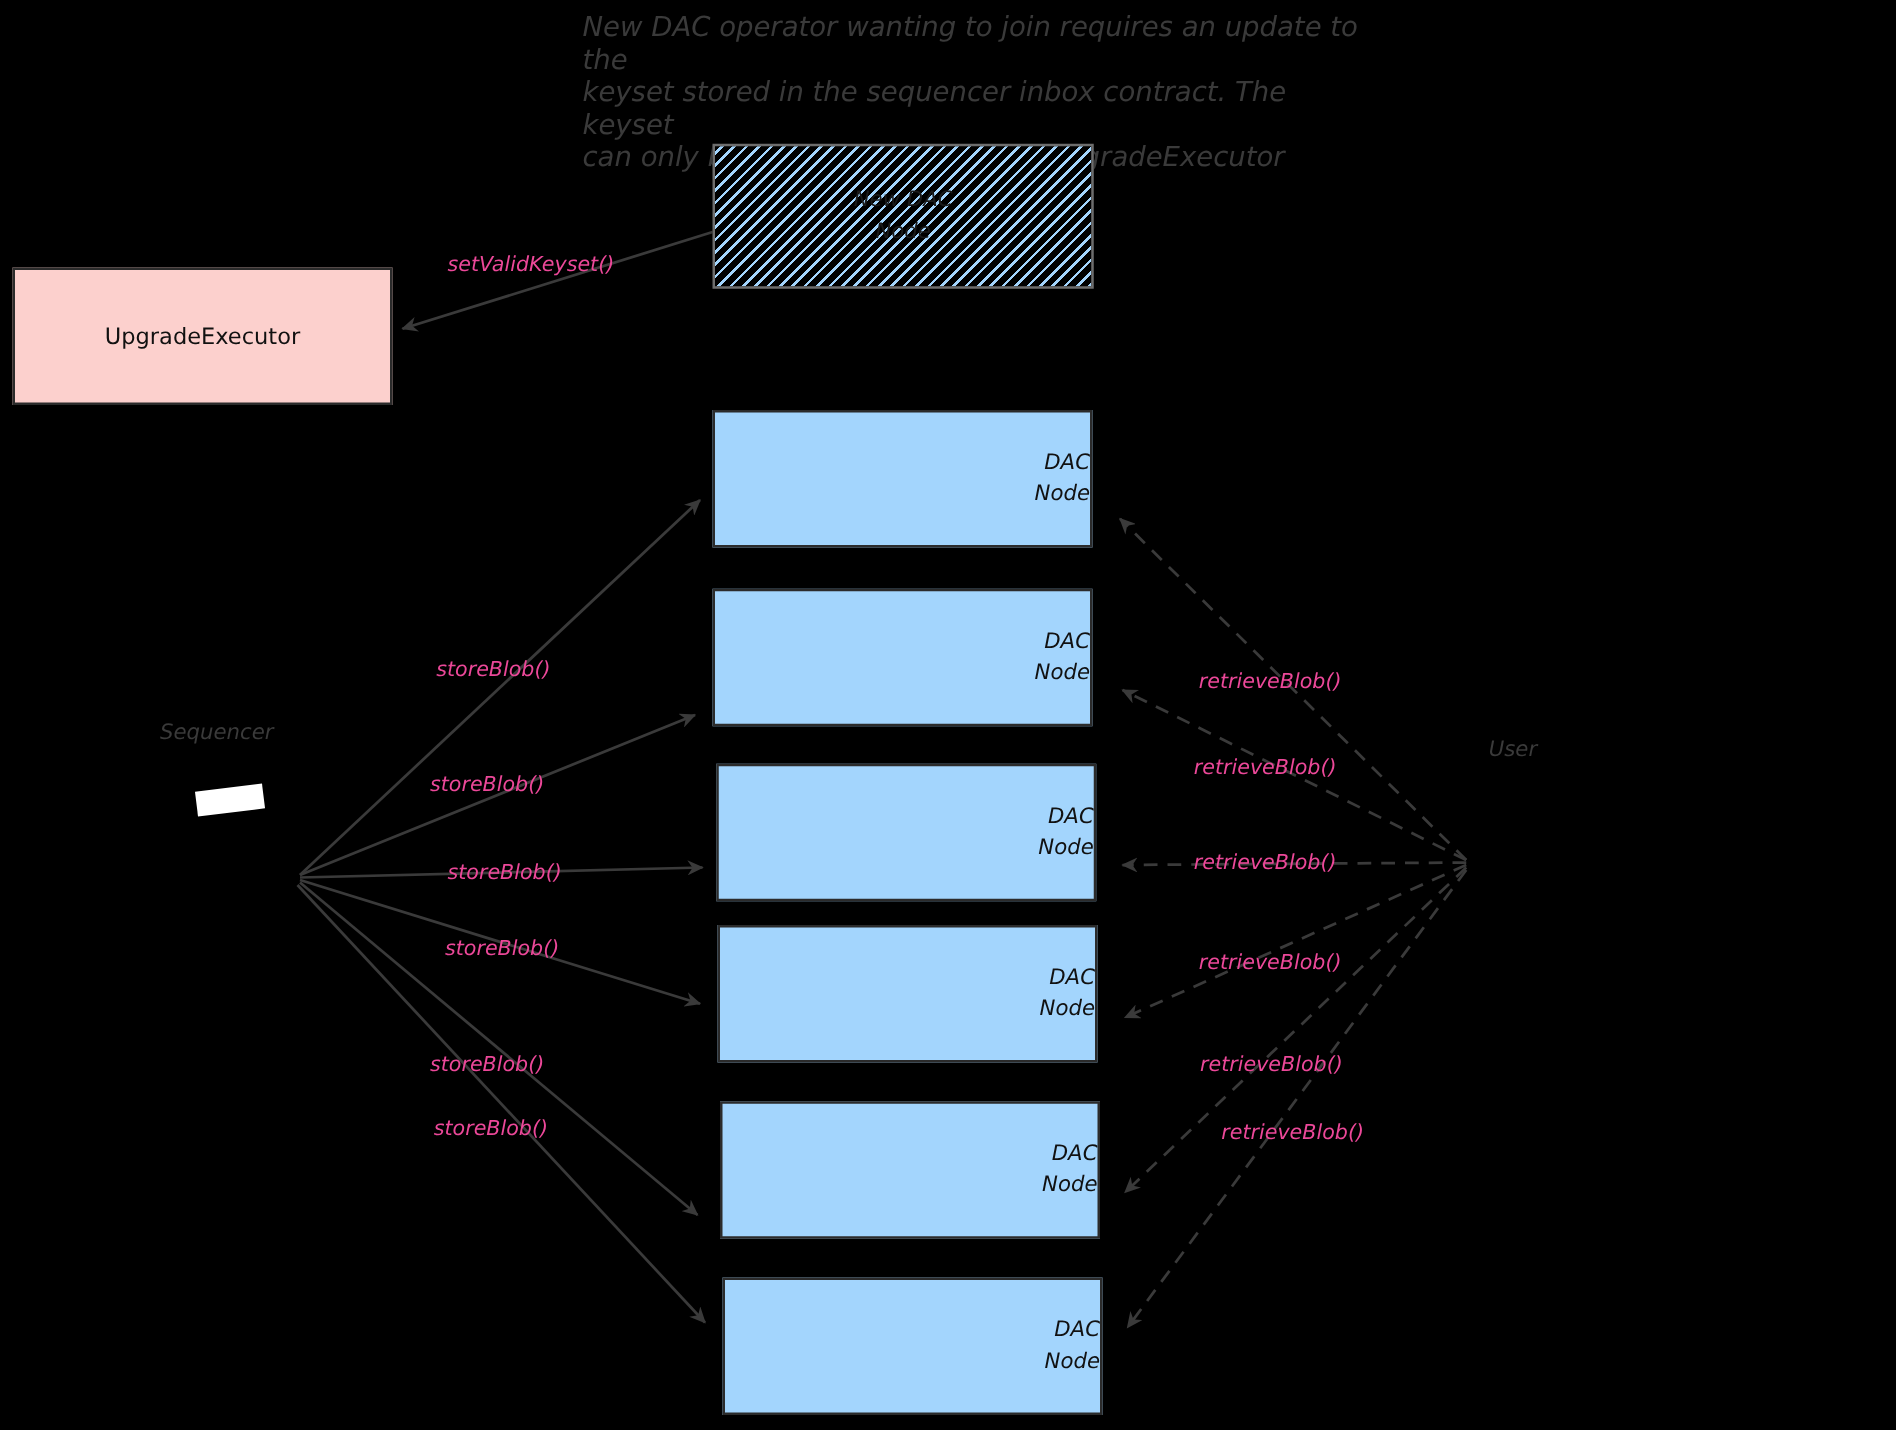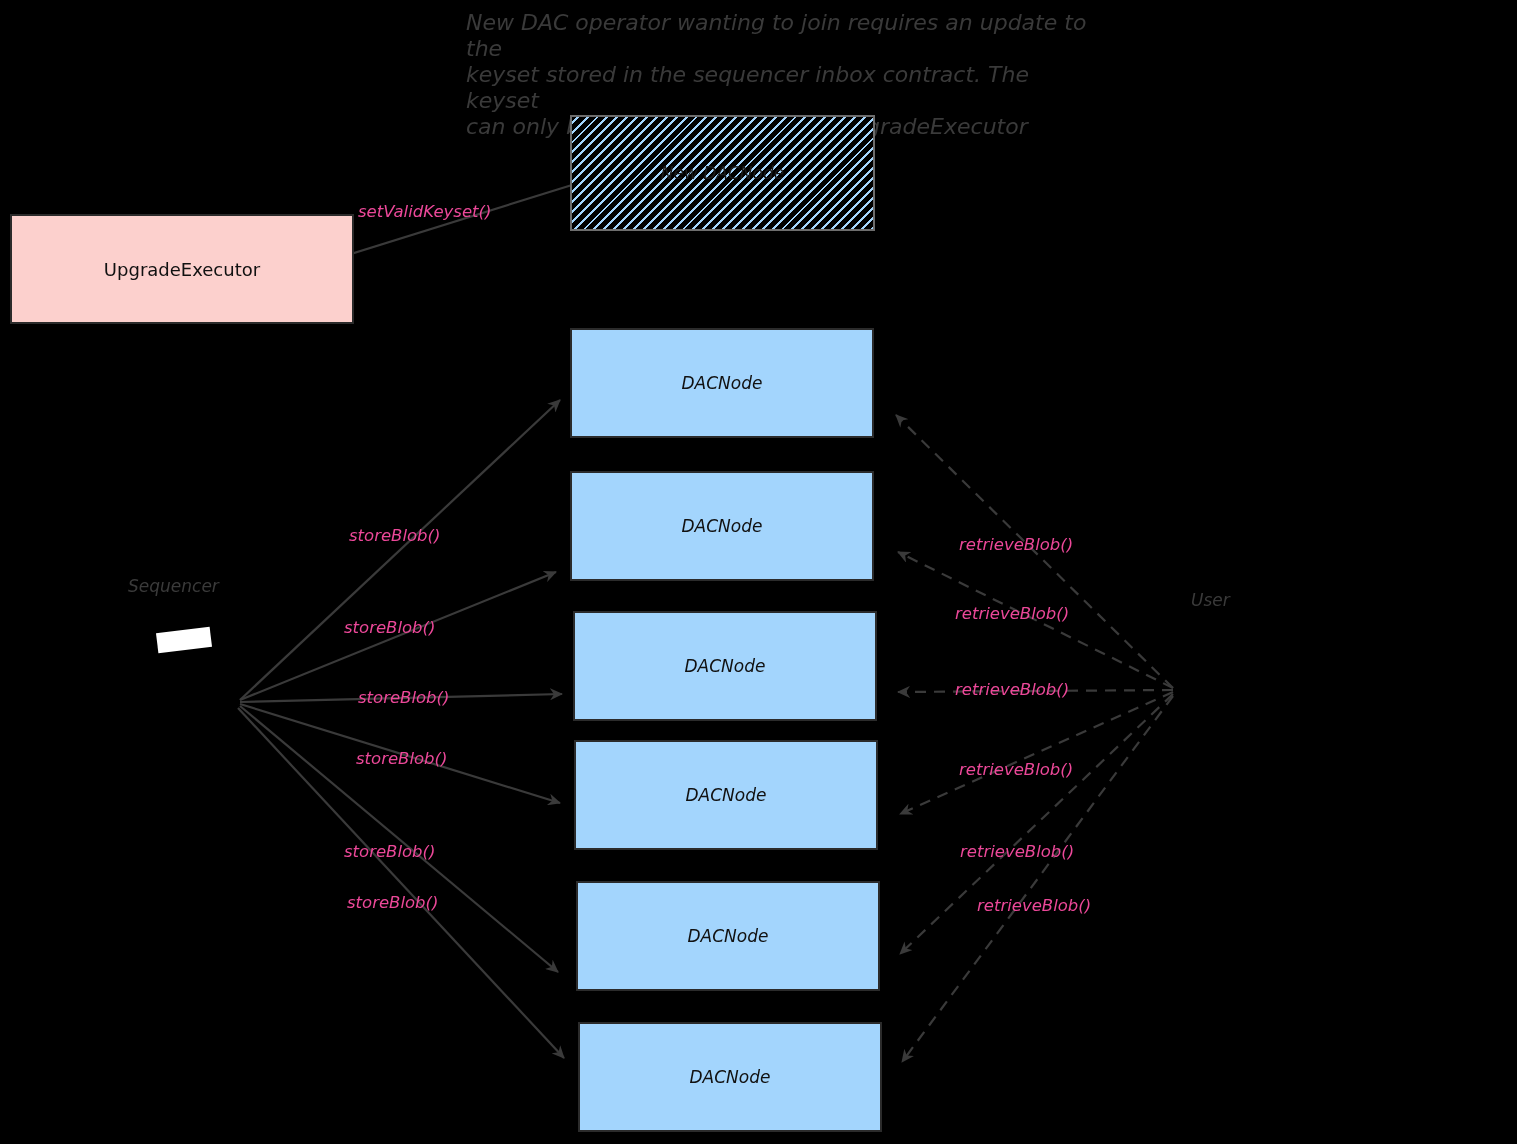--- a/index.html
+++ b/index.html
@@ -25,28 +25,30 @@
     height: 1144px;
     pointer-events: none;
   }
   .box {
     position: absolute;
     box-sizing: border-box;
     border: 2px solid #2b2b2b;
     display: flex;
     align-items: center;
     justify-content: center;
+    flex-direction: column;
     text-align: center;
   }
   .dac-node {
     background: #a3d5fd;
     color: #111111;
     font-size: 17px;
     line-height: 25px;
     font-style: italic;
+    align-items: flex-end;
   }
   .dac-node .ln {
     display: block;
   }
   .upgrade-executor {
     background: #fcd0cd;
     color: #111111;
     font-size: 18px;
   }
   .new-dac-node {
@@ -123,21 +125,21 @@
 
   <div class="note" style="left:466px; top:10px; width:640px;">New DAC operator wanting to join requires an update to the
 keyset stored in the sequencer inbox contract. The keyset
 can only be updated through the UpgradeExecutor</div>
 
   <div class="box new-dac-node" style="left:570px; top:115px; width:305px; height:116px;">
     <span class="ln">New DAC</span>
     <span class="ln">Node</span>
   </div>
 
-  <div class="box upgrade-executor" style="left:10px; top:214px; width:344px; height:110px;">
+  <div class="box upgrade-executor" style="left:10px; top:214px; width:304px; height:110px;">
     <span>UpgradeExecutor</span>
   </div>
   <div class="edge-label" style="left:358px; top:202px;">setValidKeyset()</div>
 
   <div class="box dac-node" style="left:570px; top:328px; width:304px; height:110px;">
     <span class="ln">DAC</span>
     <span class="ln">Node</span>
   </div>
   <div class="box dac-node" style="left:570px; top:471px; width:304px; height:110px;">
     <span class="ln">DAC</span>

